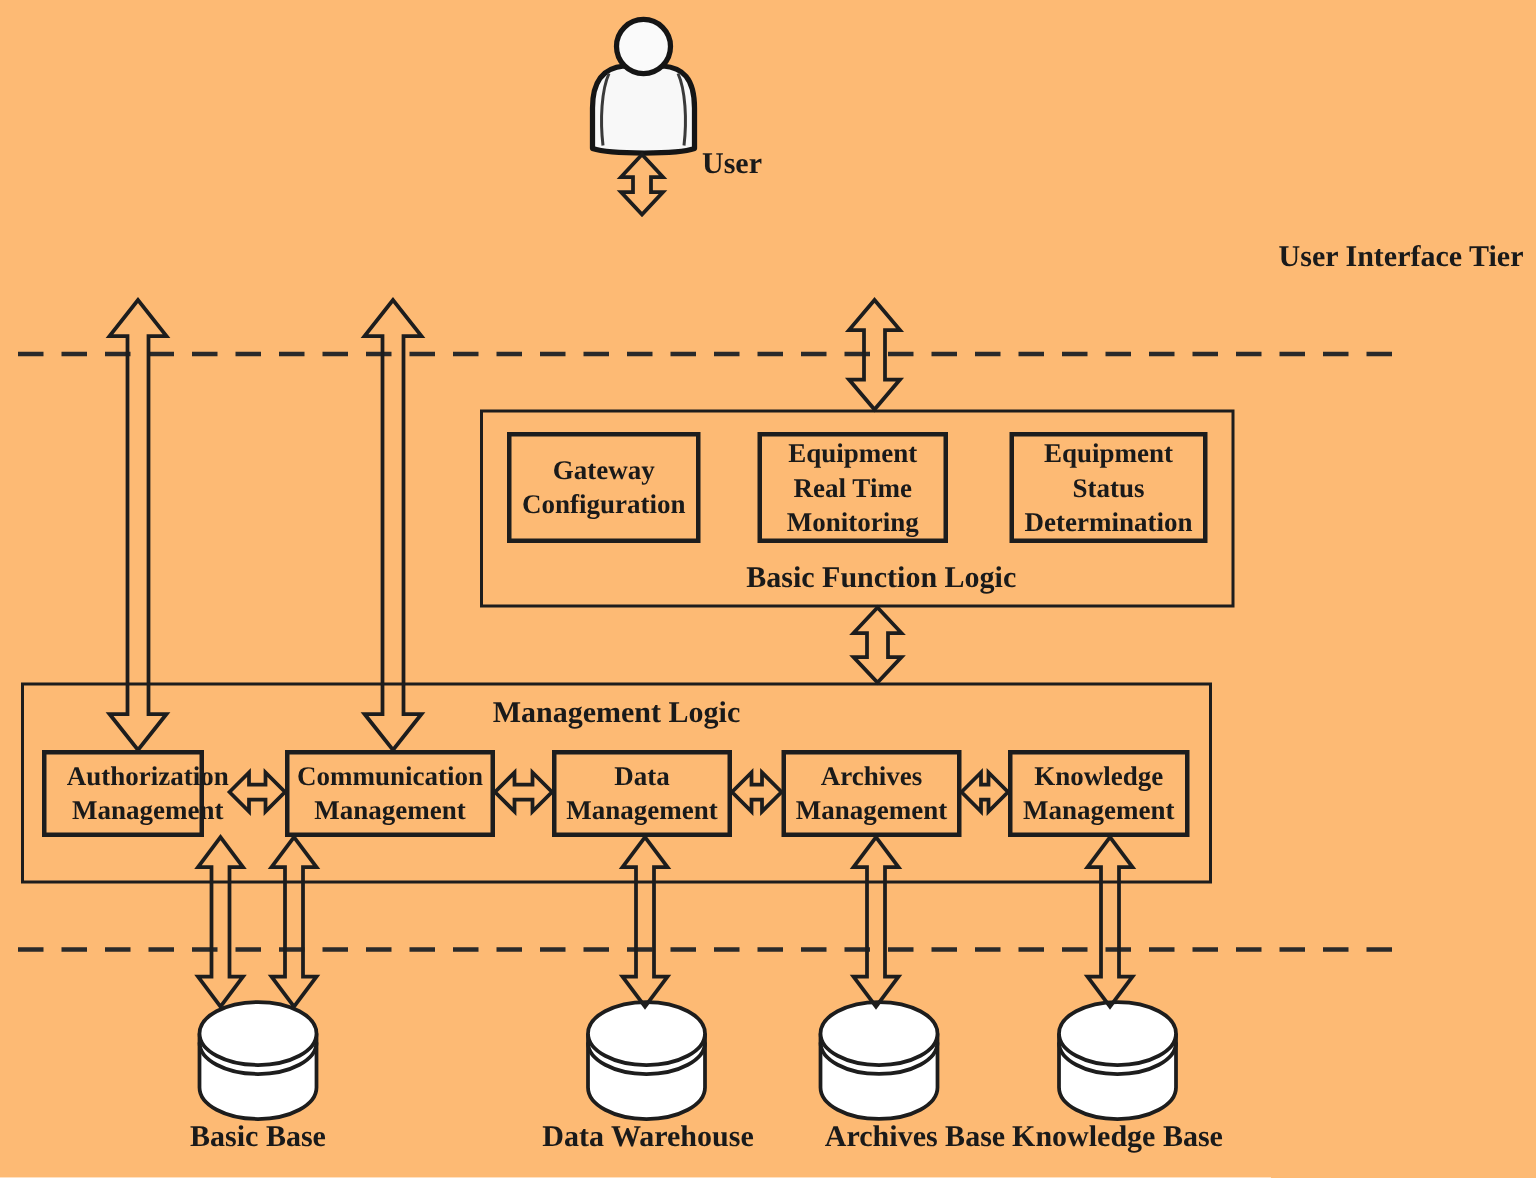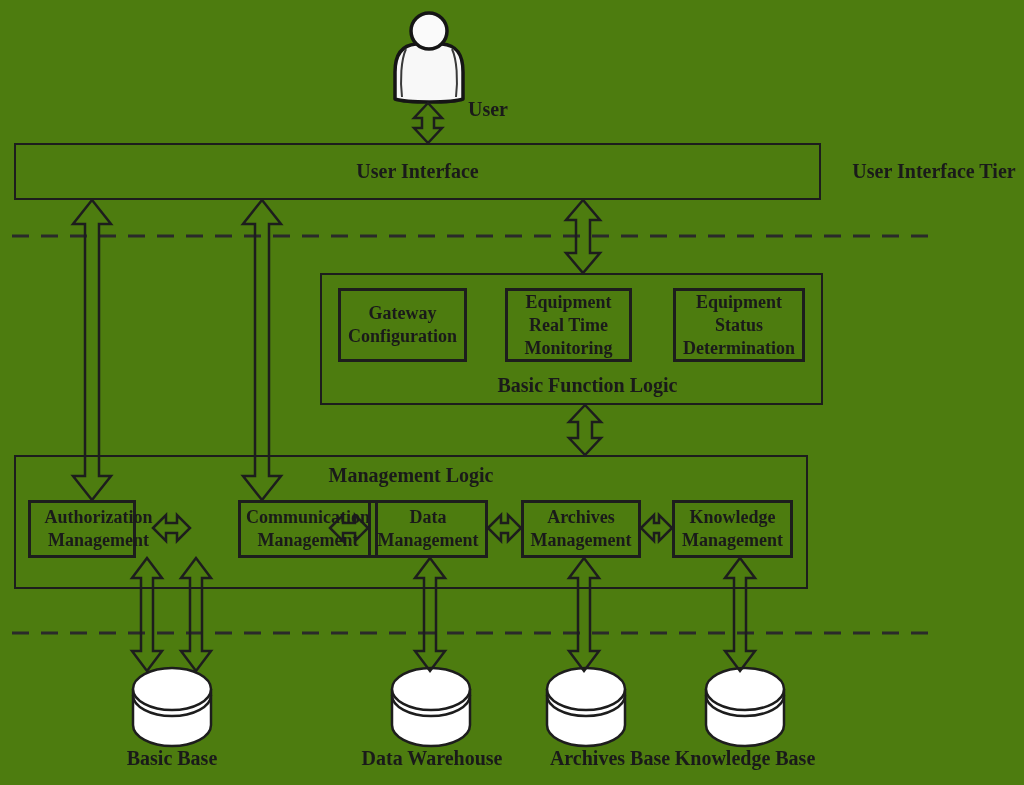--- a/index.html
+++ b/index.html
@@ -1,17 +1,17 @@
 <!DOCTYPE html>
 <html><head>
 <meta charset="utf-8">
 <style>
   html,body{margin:0;padding:0;background:#ffffff;}
   .canvas{
-    position:relative;width:1024px;height:785px;background:#4d7c0f;
+    position:relative;width:1024px;height:785px;background:#fdba74;
     font-family:"Liberation Serif", serif;color:#1a1a1a;overflow:hidden;
   }
   .layer{position:absolute;left:0;top:0;width:1024px;height:785px;}
   .box{
     position:absolute;box-sizing:border-box;border:2px solid #1d1d1d;
     display:flex;align-items:center;justify-content:center;text-align:center;
     background:transparent;
   }
   .module{
     border-width:3px;flex-direction:column;font-weight:bold;font-size:18px;
@@ -87,23 +87,20 @@
 
       <path d="M 153 528 L 166 515 L 166 523 L 177 523 L 177 515 L 190 528 L 177 541 L 177 533 L 166 533 L 166 541 Z"></path>
       <path d="M 330 528 L 343 515 L 343 523 L 355 523 L 355 515 L 368 528 L 355 541 L 355 533 L 343 533 L 343 541 Z"></path>
       <path d="M 488 528 L 501 515 L 501 523 L 508 523 L 508 515 L 521 528 L 508 541 L 508 533 L 501 533 L 501 541 Z"></path>
       <path d="M 641 528 L 654 515 L 654 523 L 659 523 L 659 515 L 672 528 L 659 541 L 659 533 L 654 533 L 654 541 Z"></path>
     </g>
   </svg>
 
   <div class="big-label" style="left:462px;top:98px;width:52px;">User</div>
 
-  <div class="box container-box" style="left:14px;top:143px;width:807px;height:57px;">
-    <span class="ui-box-label">User Interface</span>
-  </div>
   <div class="big-label" style="left:845px;top:160px;width:178px;">User Interface Tier</div>
 
   <div class="box container-box" style="left:320px;top:273px;width:503px;height:132px;"></div>
   <div class="big-label" style="left:320px;top:374px;width:503px;padding-left:16px;">Basic Function Logic</div>
 
   <div class="box module" style="left:338px;top:288px;width:129px;height:74px;">
     <span>Gateway</span>
     <span>Configuration</span>
   </div>
   <div class="box module" style="left:505px;top:288px;width:127px;height:74px;">
@@ -118,21 +115,21 @@
   </div>
 
 
   <div class="box container-box" style="left:14px;top:455px;width:794px;height:134px;"></div>
   <div class="big-label" style="left:14px;top:464px;width:794px;">Management Logic</div>
 
   <div class="box module" style="left:28px;top:500px;width:108px;height:58px;padding-left:33px;">
     <span>Authorization</span>
     <span>Management</span>
   </div>
-  <div class="box module" style="left:190px;top:500px;width:140px;height:58px;margin-left:48px;">
+  <div class="box module" style="left:190px;top:500px;width:140px;height:58px;">
     <span>Communication</span>
     <span>Management</span>
   </div>
   <div class="box module" style="left:368px;top:500px;width:120px;height:58px;">
     <span>Data</span>
     <span>Management</span>
   </div>
   <div class="box module" style="left:521px;top:500px;width:120px;height:58px;">
     <span>Archives</span>
     <span>Management</span>

